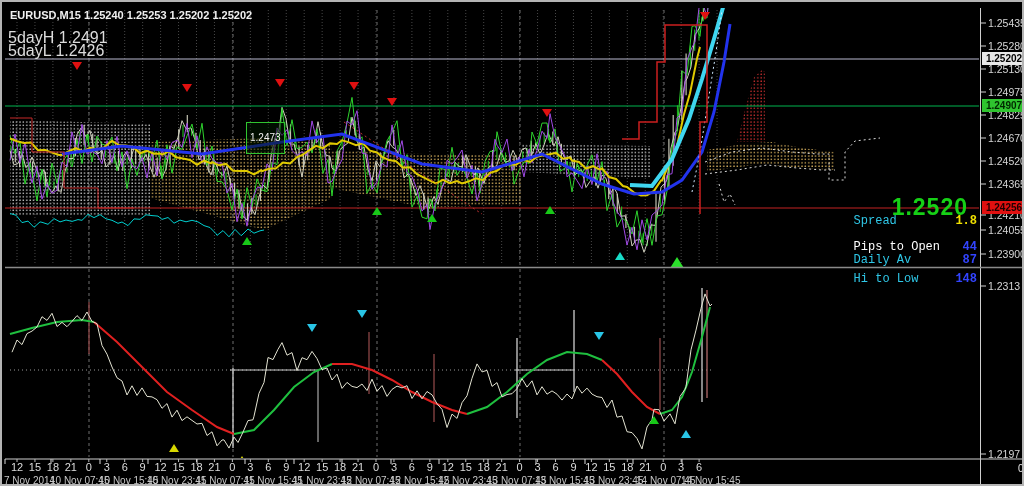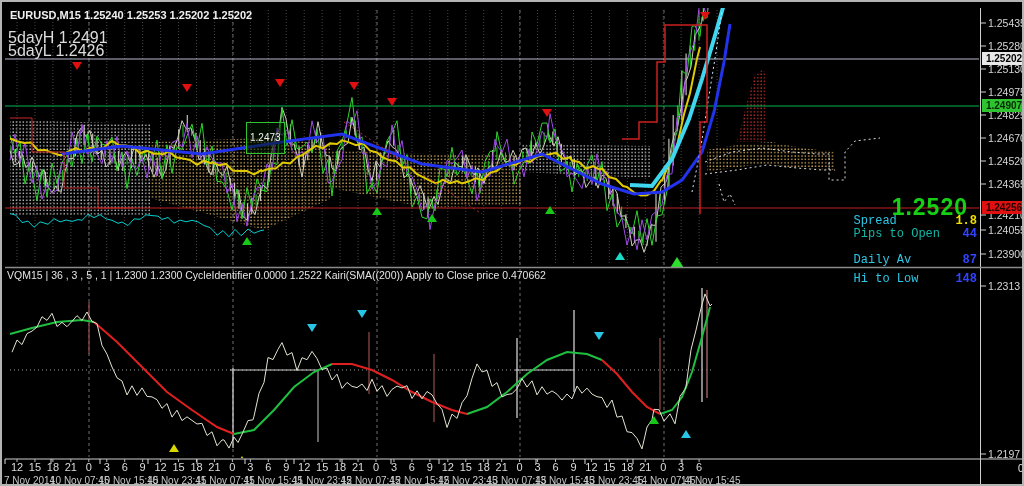--- a/index.html
+++ b/index.html
@@ -410,34 +410,33 @@
   <div class="abs day-line" style="top:40px">5dayL 1.2426</div>
   <div class="abs price-tag">1.2473</div>
 
   <div class="abs big-price" id="big-price" style="color: rgb(22, 208, 22);">1.2520</div>
   <div class="abs" id="info-rows">
       <div class="info-row">
         <span class="lbl" style="color: rgb(47, 200, 232);">Spread</span>
         <span class="val" style="color: rgb(240, 224, 0);">1.8</span>
       </div>
       <div class="info-row">
-        <span class="lbl" style="color: #14b8a6;">Pips to Open</span>
+        <span class="lbl" style="color: #ffffff; margin-top: 13px;">Pips to Open</span>
         <span class="val" style="color: rgb(50, 68, 255);">44</span>
       </div>
       <div class="info-row">
         <span class="lbl" style="color: rgb(47, 200, 232); margin-top: 32px;">Hi to Low</span>
         <span class="val" style="color: rgb(50, 68, 255);">148</span>
       </div>
       <div class="info-row">
         <span class="lbl" style="color: rgb(47, 200, 232);">Daily Av</span>
         <span class="val" style="color: rgb(50, 68, 255);">87</span>
       </div>
     </div>
 
-  <div class="abs sub-header">VQM15 | 36 , 3 , 5 , 1 |  1.2300 1.2300  CycleIdentifier 0.0000 1.2522  Kairi(SMA((200))  Apply to Close price 0.470662</div>
 
   <div id="axis-labels">
       <div class="abs tick-label" style="top: 15px;">1.25435</div>
       <div class="abs tick-label" style="top: 38px;">1.25280</div>
       <div class="abs tick-label" style="top: 61px;">1.25130</div>
       <div class="abs tick-label" style="top: 84px;">1.24975</div>
       <div class="abs tick-label" style="top: 107px;">1.24825</div>
       <div class="abs tick-label" style="top: 130px;">1.24670</div>
       <div class="abs tick-label" style="top: 153px;">1.24520</div>
       <div class="abs tick-label" style="top: 176px;">1.24365</div>

